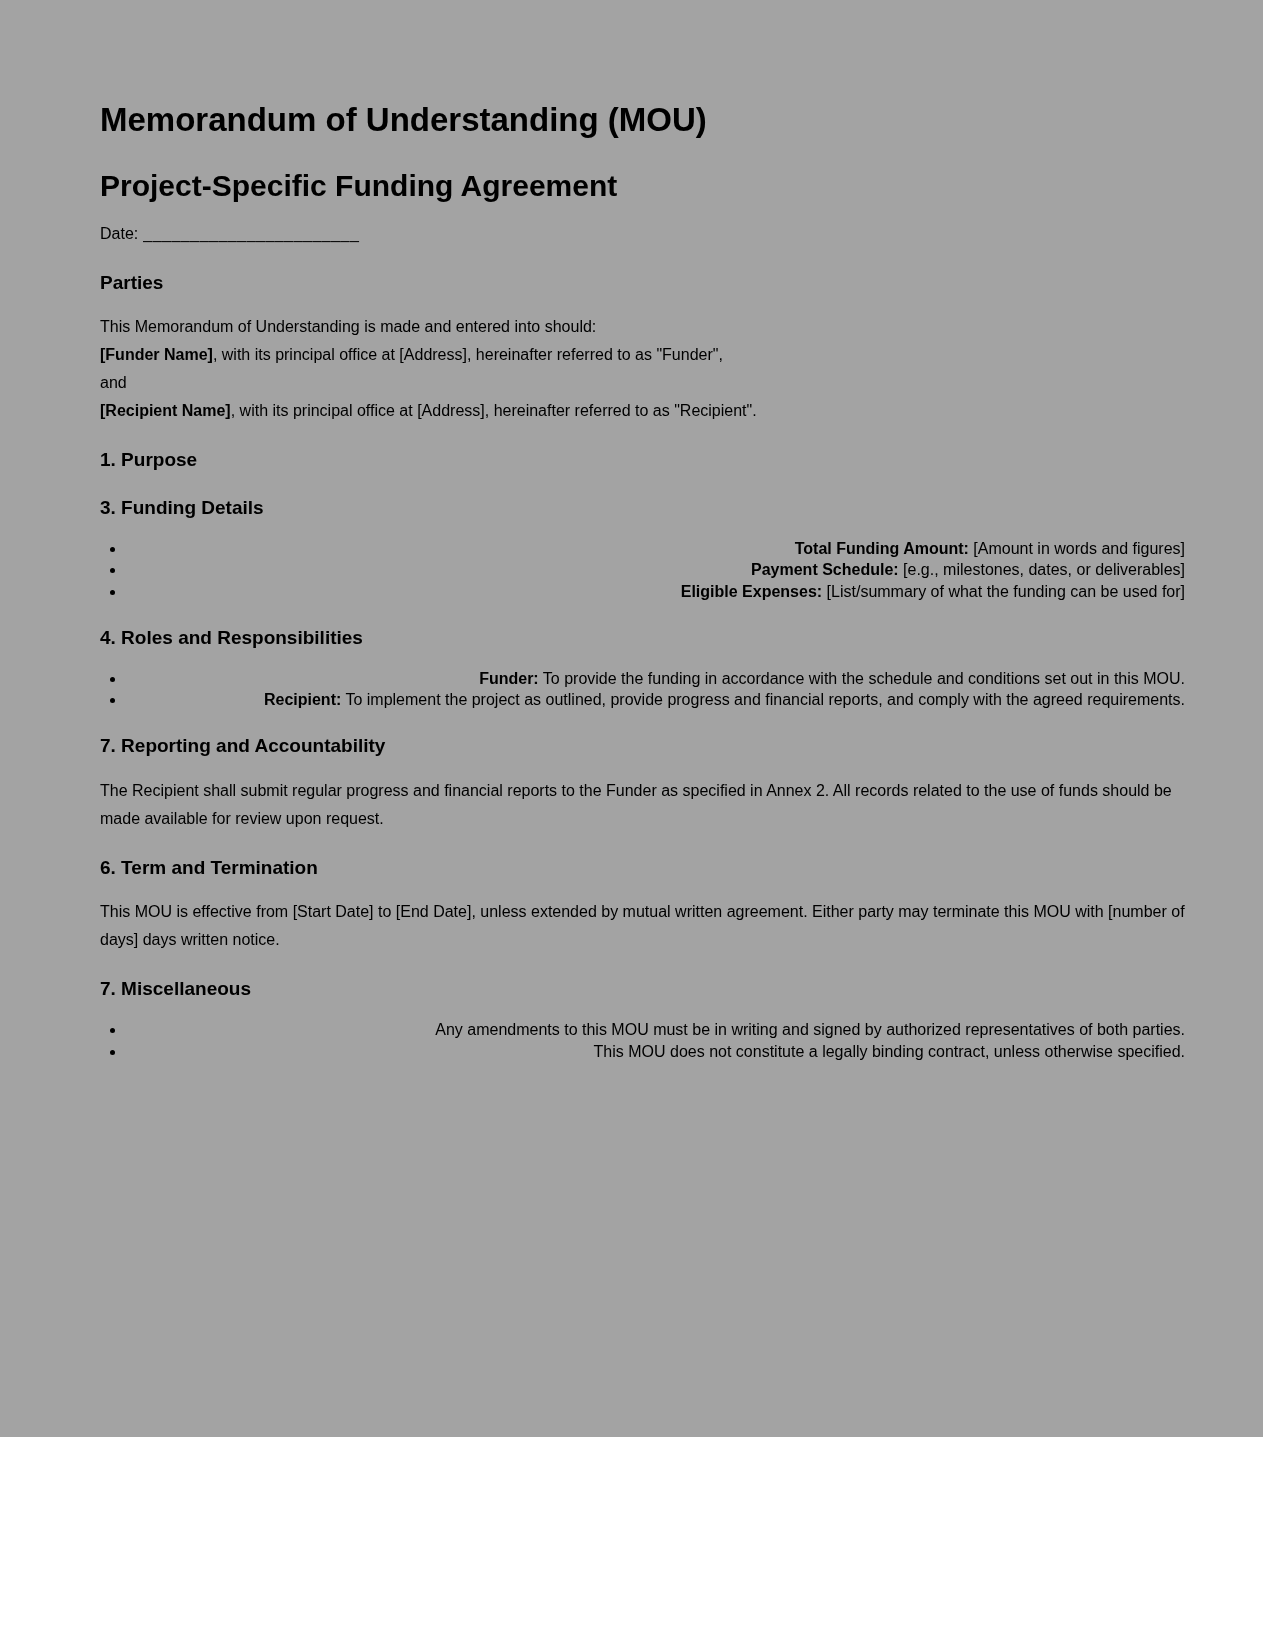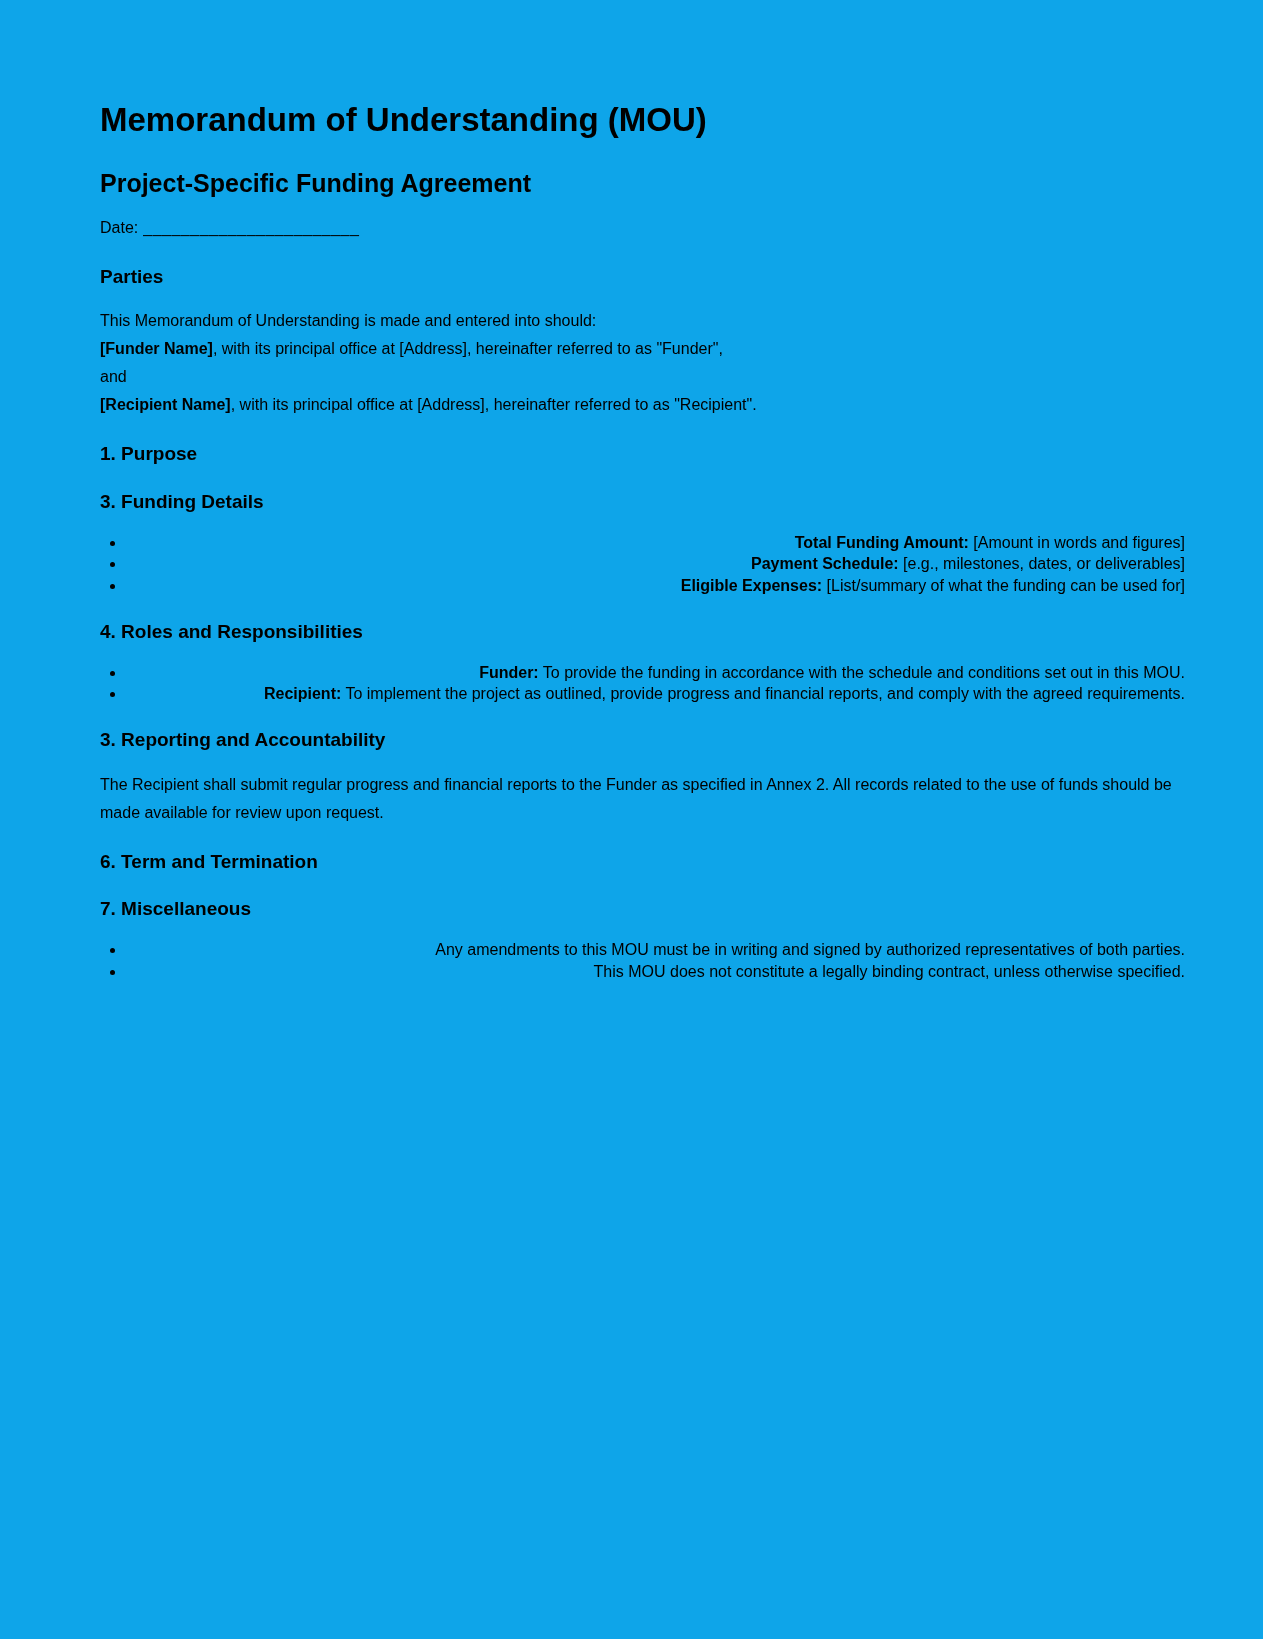--- a/index.html
+++ b/index.html
@@ -8,36 +8,36 @@
     background: #ffffff;
   }
   body {
     width: 1263px;
     height: 1639px;
     overflow: hidden;
   }
   .page {
     box-sizing: border-box;
     width: 1263px;
-    height: 1639px;
+    height: 1437px;
     padding: 100px 78px 40px 100px;
     font-family: "Liberation Sans", sans-serif;
     font-size: 16px;
     line-height: 1.75;
     color: #000000;
-    background: #0ea5e9;
+    background: #a3a3a3;
   }
   h1.doc-title {
     font-size: 33px;
     line-height: 1.2;
     margin: 0 0 28px 0;
     font-weight: bold;
   }
   h2.doc-subtitle {
-    font-size: 25px;
+    font-size: 30px;
     line-height: 1.2;
     margin: 0 0 16px 0;
     font-weight: bold;
   }
   p.date-line {
     margin: 8px 0 0 0;
   }
   .date-blank {
     letter-spacing: 0.5px;
     margin-left: 5px;
@@ -94,26 +94,27 @@
 
   <section>
     <h3 class="section-heading">4. Roles and Responsibilities</h3>
     <ul class="bullet-list">
       <li><strong>Funder:</strong><span> To provide the funding in accordance with the schedule and conditions set out in this MOU.</span></li>
       <li><strong>Recipient:</strong><span> To implement the project as outlined, provide progress and financial reports, and comply with the agreed requirements.</span></li>
     </ul>
   </section>
 
   <section>
-    <h3 class="section-heading">3. Reporting and Accountability</h3>
+    <h3 class="section-heading">7. Reporting and Accountability</h3>
     <p class="body-text">The Recipient shall submit regular progress and financial reports to the Funder as specified in Annex 2. All records related to the use of funds should be made available for review upon request.</p>
   </section>
 
   <section>
     <h3 class="section-heading">6. Term and Termination</h3>
+    <p class="body-text">This MOU is effective from [Start Date] to [End Date], unless extended by mutual written agreement. Either party may terminate this MOU with [number of days] days written notice.</p>
   </section>
 
   <section>
     <h3 class="section-heading">7. Miscellaneous</h3>
     <ul class="bullet-list">
       <li>Any amendments to this MOU must be in writing and signed by authorized representatives of both parties.</li>
       <li>This MOU does not constitute a legally binding contract, unless otherwise specified.</li>
     </ul>
   </section>
 

